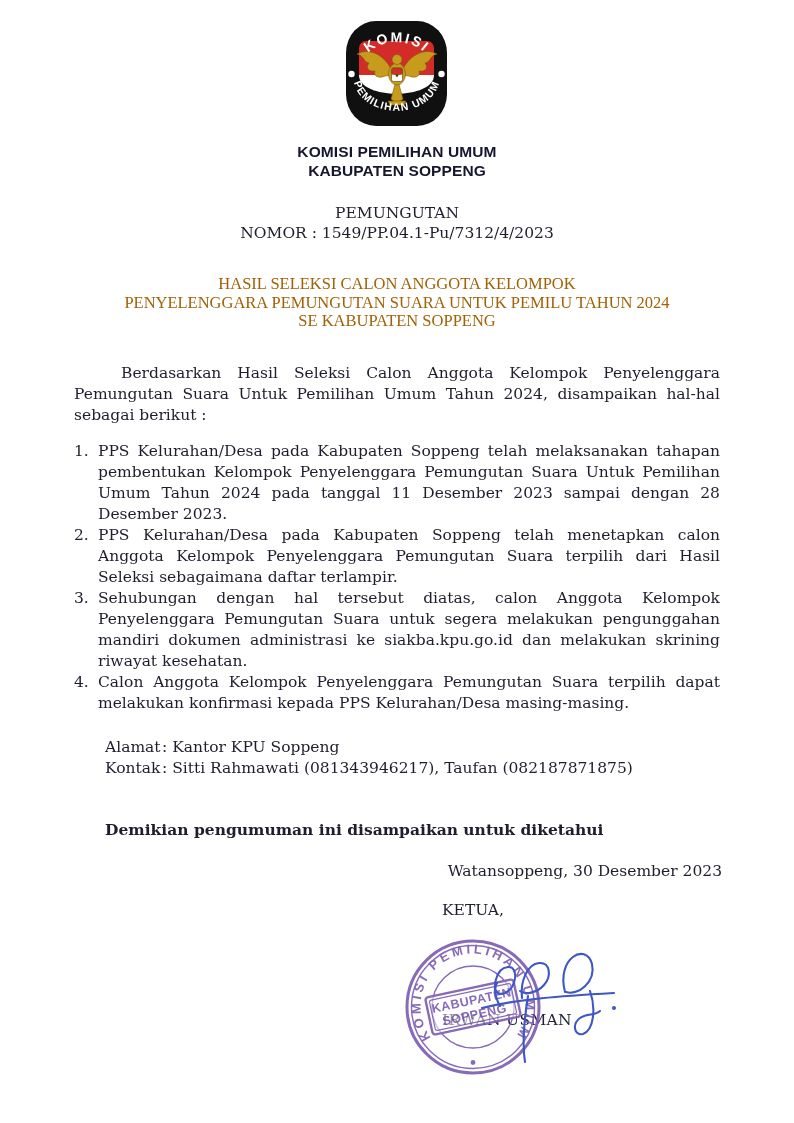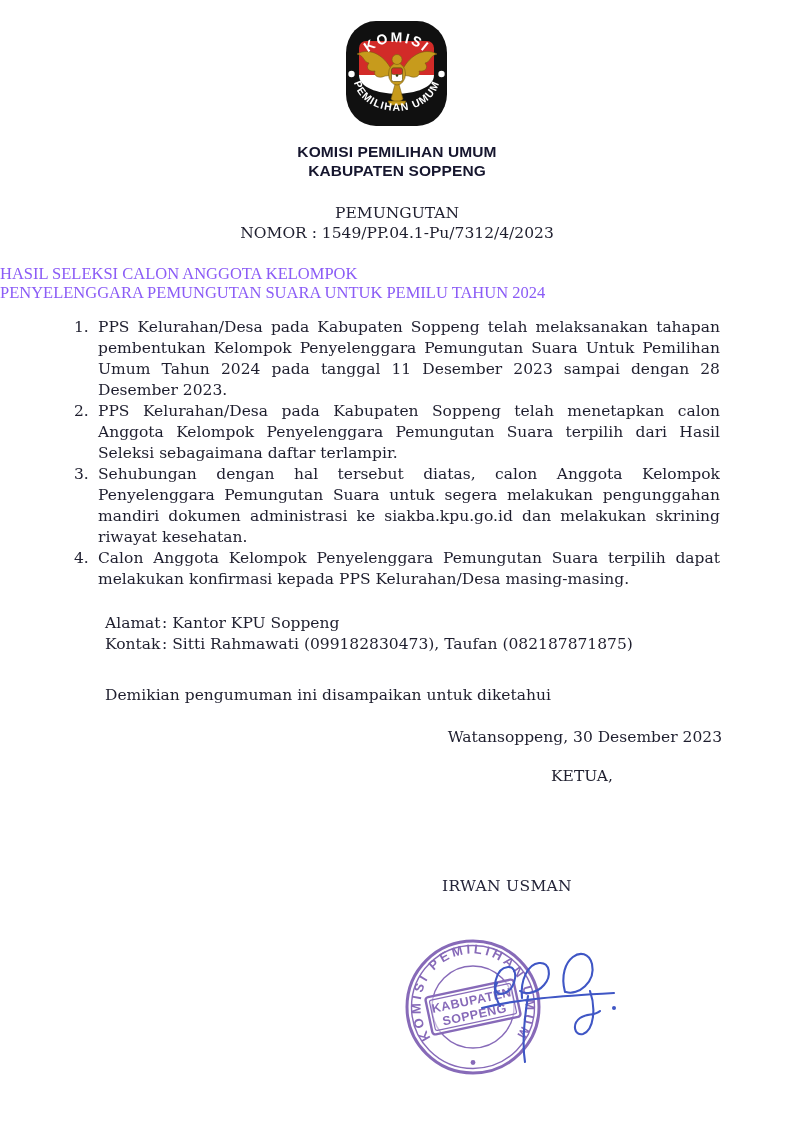--- a/index.html
+++ b/index.html
@@ -24,46 +24,46 @@
     font-weight: 700;
     font-size: 15.5px;
     line-height: 19px;
     color: #16162e;
     letter-spacing: 0.1px;
   }
   
   .kicker-block { margin-top: 23px; text-align: center; font-size: 15.5px; line-height: 20px; }
   .tentang { margin-top: 17px; text-align: center; font-size: 15.5px; }
   .title-block {
-    margin-top: 22px;
-    text-align: left;
+    margin-top: 32px;
+    text-align: center;
     font-family: "Liberation Serif", serif;
     font-size: 16.5px;
     line-height: 18.5px;
-    color: #8b5cf6;
+    color: #a16207;
   }
   
   .content { width: 646px; margin: 0 auto; font-size: 15.5px; line-height: 21px; }
   .intro { margin-top: 32px; text-align: justify; text-indent: 47px; }
   .num-list { margin-top: 15px; }
   .li-row { display: flex; }
   .li-num { flex: none; width: 24px; }
   .li-text { flex: 1; text-align: justify; }
   .helpdesk-heading { margin-top: 20px; padding-left: 31px; }
   .helpdesk-lines { margin-top: 23px; padding-left: 31px; }
   .hd-label { display: inline-block; width: 57px; }
-  .closing { margin-top: 30px; padding-left: 31px; }
+  .closing { margin-top: 40px; padding-left: 31px; font-weight: bold; }
   
   .signoff {
     width: 290px;
     margin: 22px 72px 0 auto;
     font-size: 15.5px;
   }
   .place-date { text-align: right; }
-  .role { margin-top: 21px; text-align: center; padding-left: 10px; }
+  .role { margin-top: 21px; padding-left: 10px; }
   .sig-spacer { height: 92px; }
   .signer-name { padding-left: 10px; color: #232338; letter-spacing: 0.3px; }
   
   .stamp-svg { position: absolute; left: 403px; top: 936px; opacity: 0.92; }
   .sign-svg  { position: absolute; left: 462px; top: 936px; }
 </style>
 </head>
 <body>
 
 <div class="page">
@@ -116,23 +116,25 @@
     </div>
   </div>
 
   <div class="kicker-block">
     <div>PEMUNGUTAN</div>
     <div>NOMOR : 1549/PP.04.1-Pu/7312/4/2023</div>
   </div>
   <div class="title-block">
     <div>HASIL SELEKSI CALON ANGGOTA KELOMPOK</div>
     <div>PENYELENGGARA PEMUNGUTAN SUARA UNTUK PEMILU TAHUN 2024</div>
+    <div>SE KABUPATEN SOPPENG</div>
   </div>
 
   <div class="content">
+    <p class="intro">Berdasarkan Hasil Seleksi Calon Anggota Kelompok Penyelenggara Pemungutan Suara Untuk Pemilihan Umum Tahun 2024, disampaikan hal-hal sebagai berikut :</p>
 
     <div class="num-list">
       <div class="li-row">
         <span class="li-num">1.</span>
         <span class="li-text">PPS Kelurahan/Desa pada Kabupaten Soppeng telah melaksanakan tahapan pembentukan Kelompok Penyelenggara Pemungutan Suara Untuk Pemilihan Umum Tahun 2024 pada tanggal 11 Desember 2023 sampai dengan 28 Desember 2023.</span>
       </div>
       <div class="li-row">
         <span class="li-num">2.</span>
         <span class="li-text">PPS Kelurahan/Desa pada Kabupaten Soppeng telah menetapkan calon Anggota Kelompok Penyelenggara Pemungutan Suara terpilih dari Hasil Seleksi sebagaimana daftar terlampir.</span>
       </div>
@@ -144,21 +146,21 @@
         <span class="li-num">4.</span>
         <span class="li-text">Calon Anggota Kelompok Penyelenggara Pemungutan Suara terpilih dapat melakukan konfirmasi kepada PPS Kelurahan/Desa masing-masing.</span>
       </div>
     </div>
 
     <div class="helpdesk-lines">
       <div>
         <span class="hd-label">Alamat</span><span>: Kantor KPU Soppeng</span>
       </div>
       <div>
-        <span class="hd-label">Kontak</span><span>: Sitti Rahmawati (099182830473), Taufan (082187871875)</span>
+        <span class="hd-label">Kontak</span><span>: Sitti Rahmawati (081343946217), Taufan (082187871875)</span>
       </div>
     </div>
 
     <div class="closing">Demikian pengumuman ini disampaikan untuk diketahui</div>
   </div>
 
   <div class="signoff">
     <div class="place-date">Watansoppeng, 30 Desember 2023</div>
     <div class="role">KETUA,</div>
     <div class="sig-spacer"></div>

